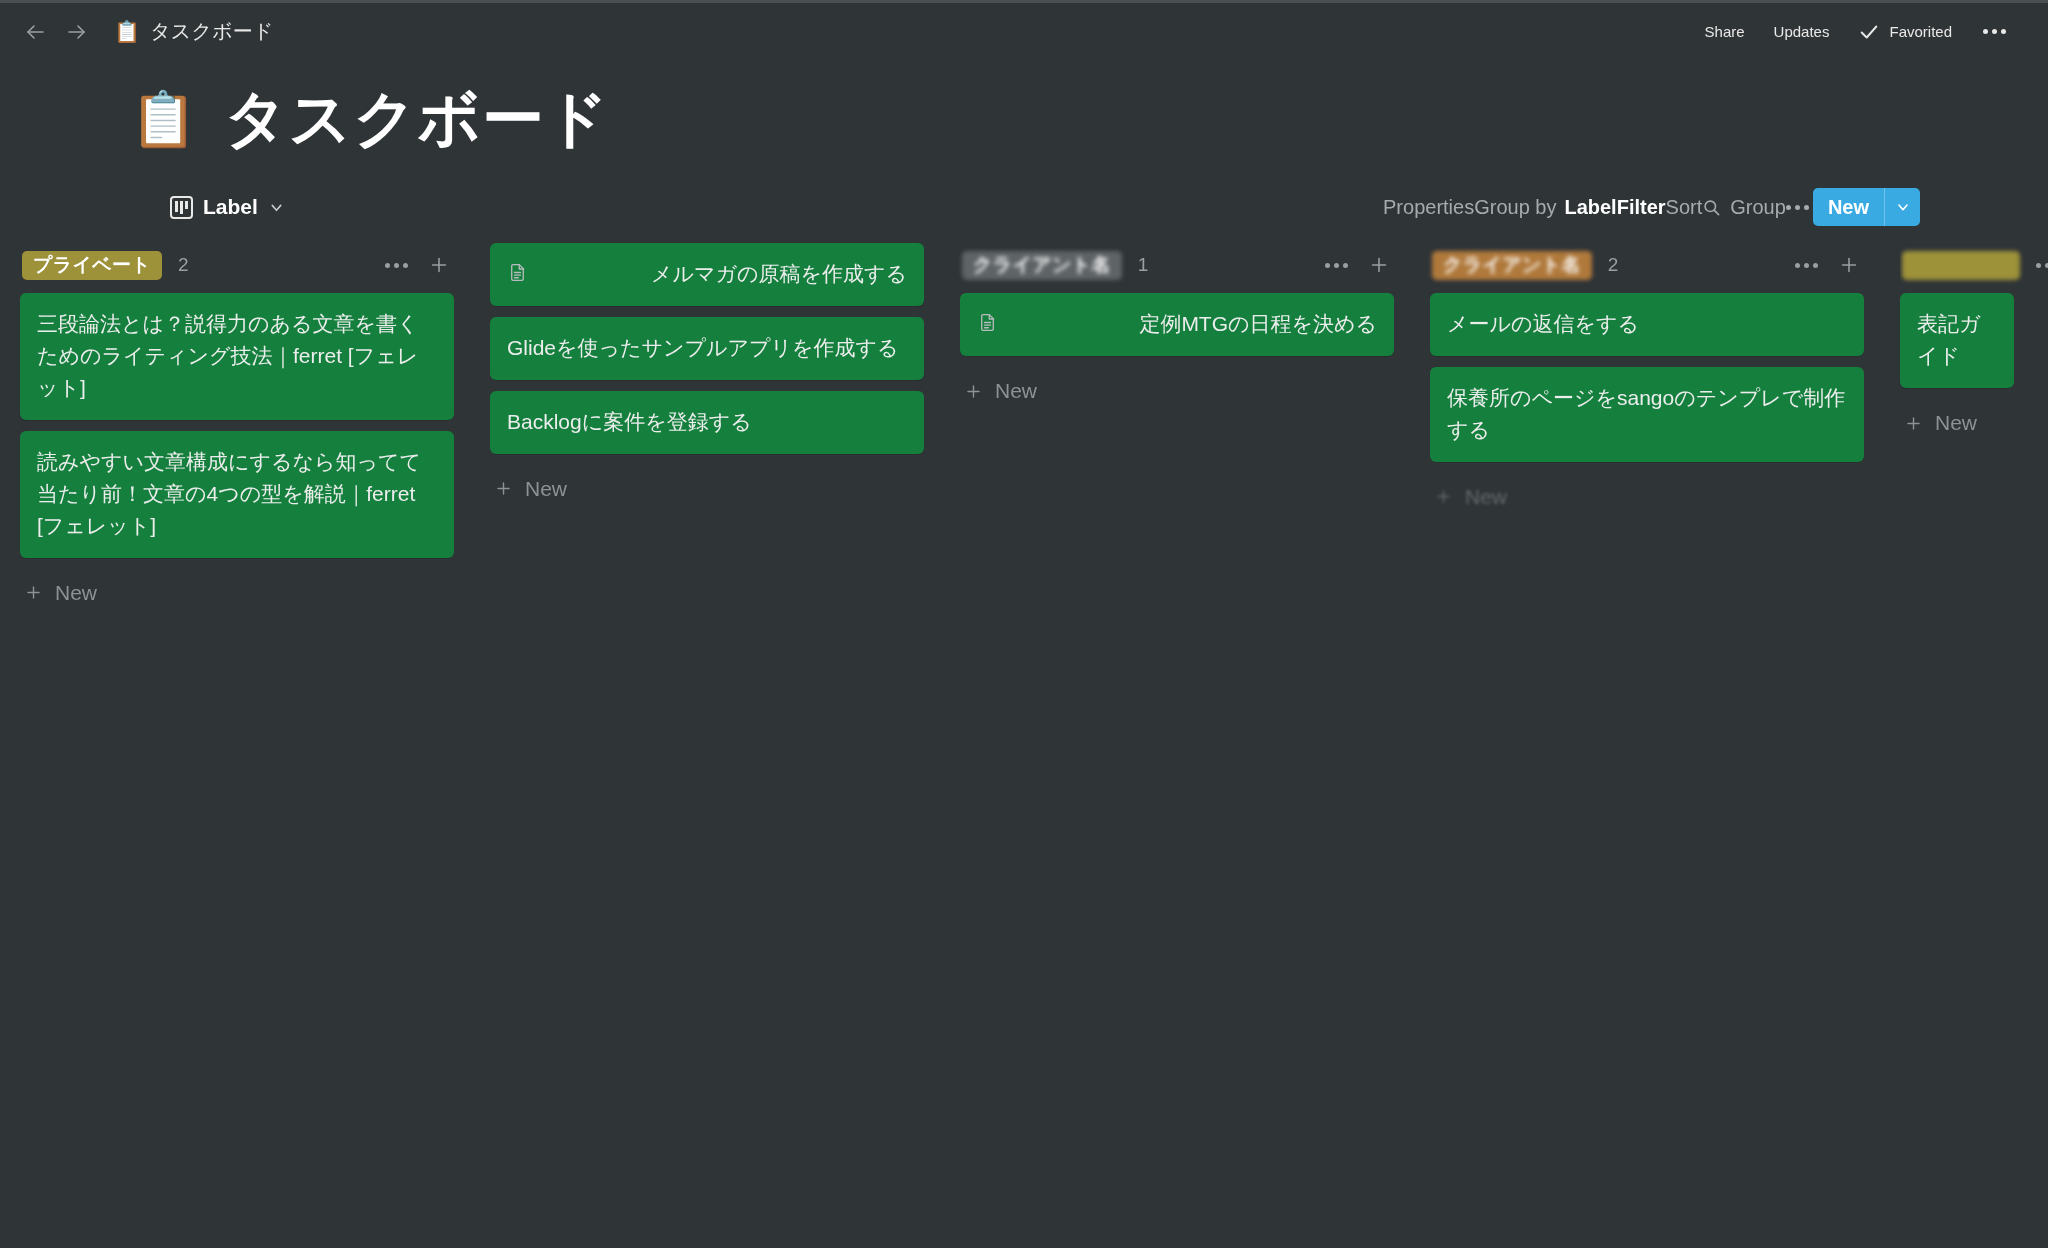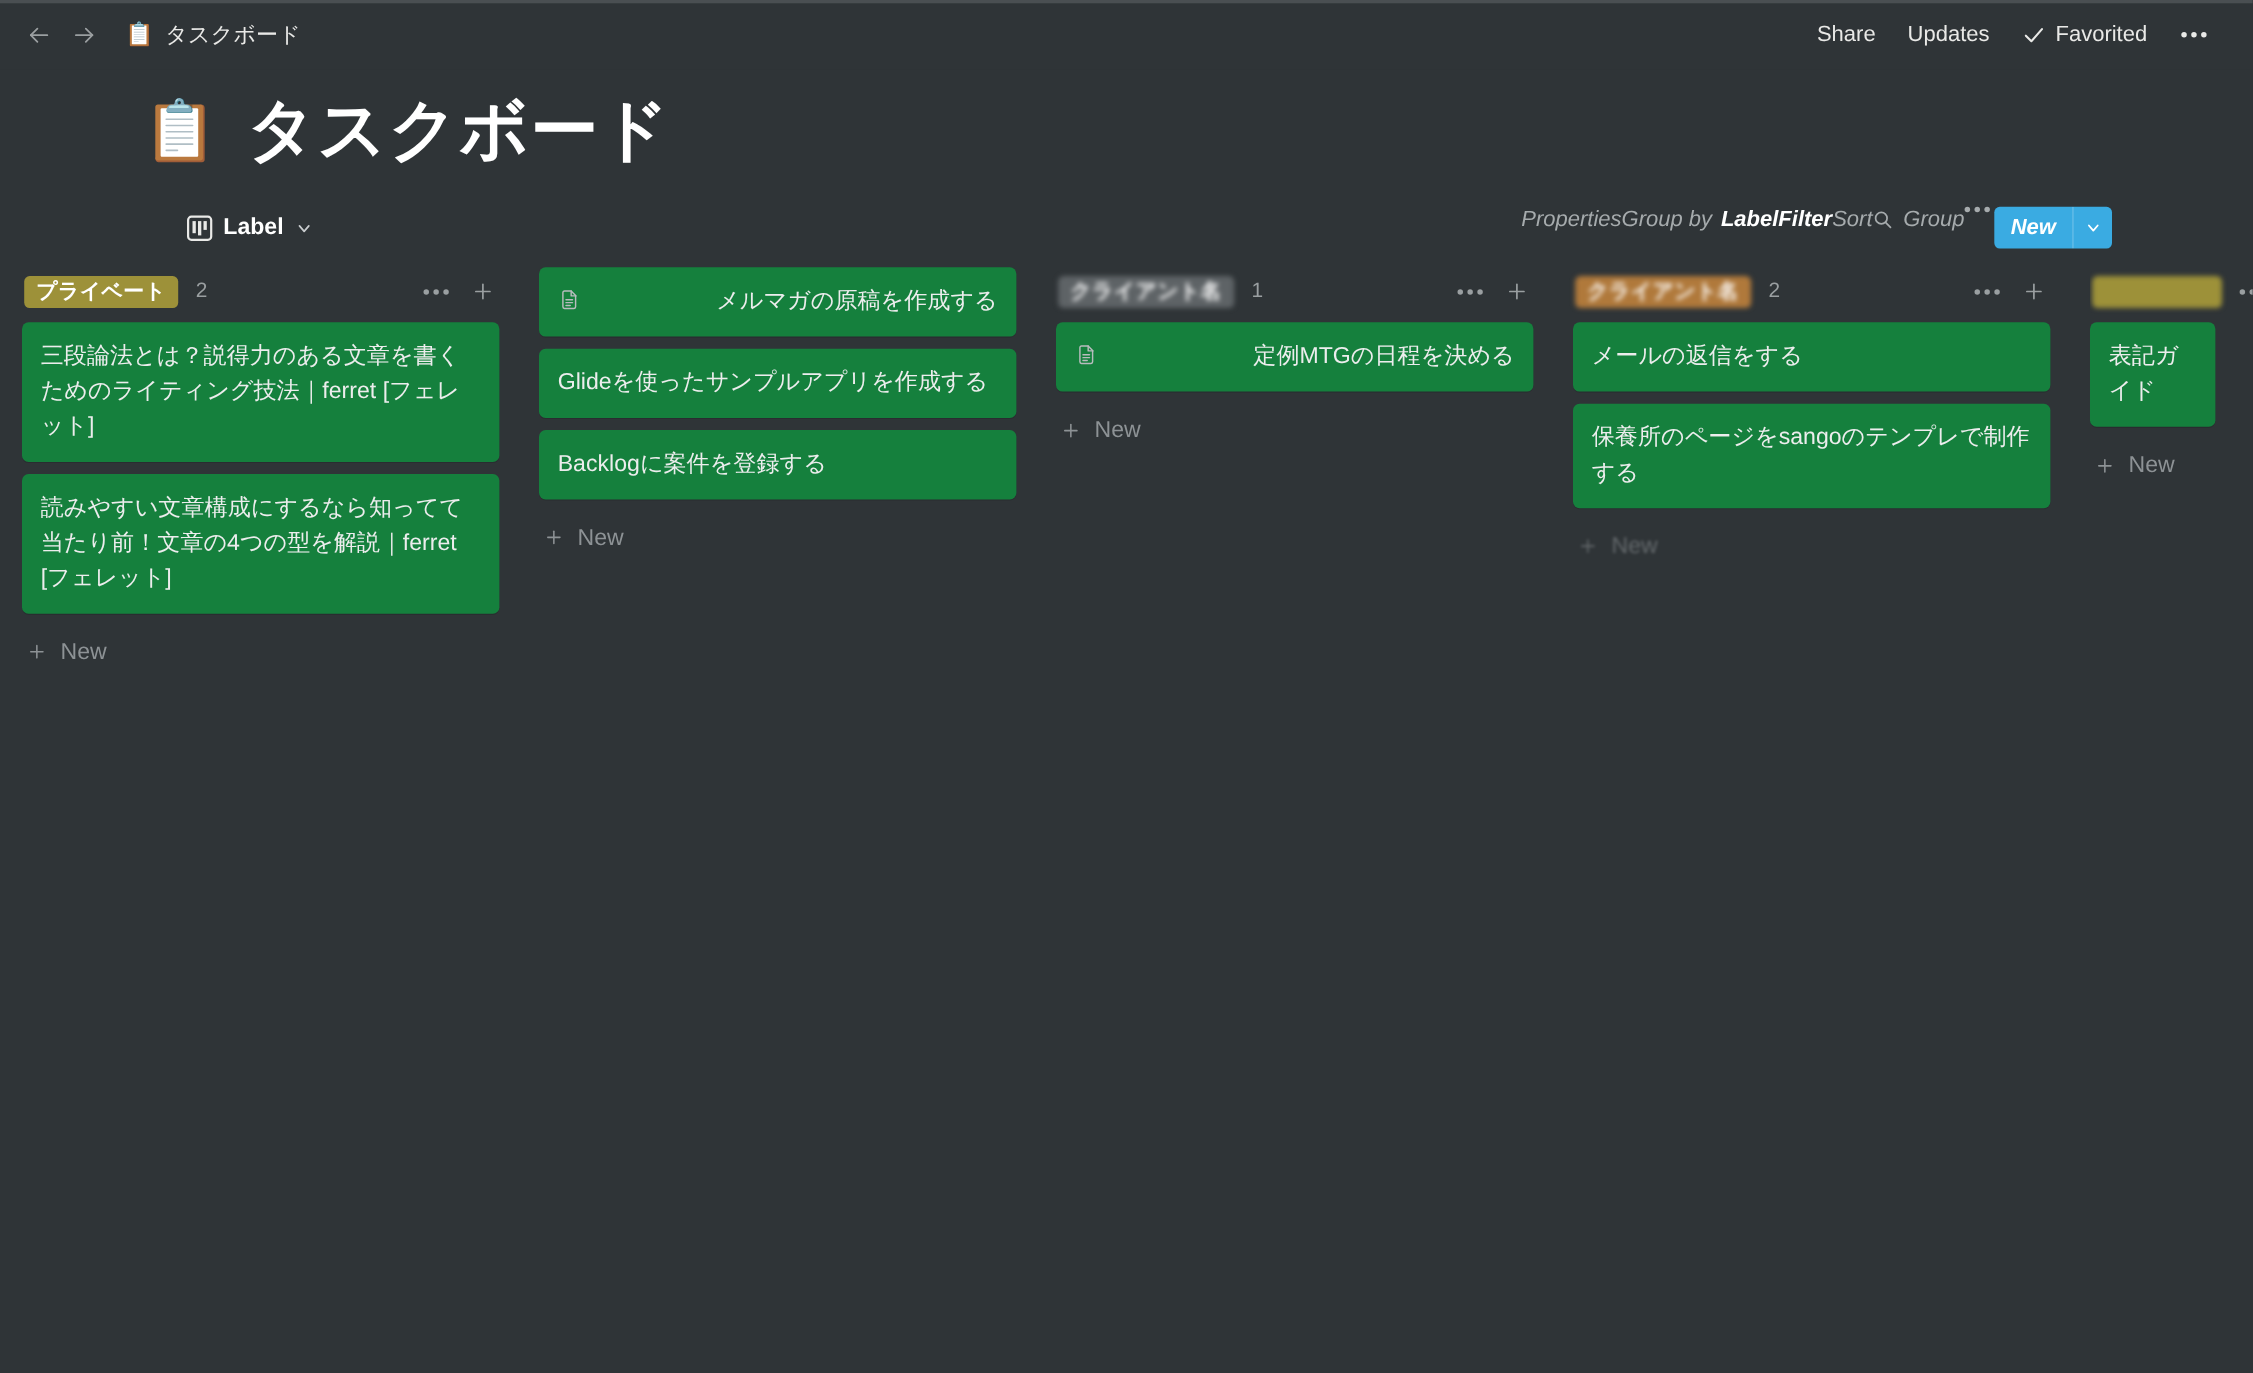--- a/index.html
+++ b/index.html
@@ -58,21 +58,21 @@
     letter-spacing: 0.2px;
   }
 
   .topbar-right {
     margin-left: auto;
     display: flex;
     align-items: center;
     gap: 29px;
   }
   .topbar-action {
-    font-size: 20px;
+    font-size: 15px;
     color: #e9e9e7;
     cursor: pointer;
     white-space: nowrap;
   }
   .fav { display: flex; align-items: center; gap: 9px; }
   .check-icon { display: flex; align-items: center; color: #e9e9e7; }
   .dots-btn {
     display: flex; align-items: center; gap: 4px;
     cursor: pointer; padding: 4px 2px;
   }
@@ -124,22 +124,21 @@
   .view-label {
     font-size: 21px; font-weight: bold; color: #ffffff;
   }
   .chev {
     color: #c9ccce; display: flex; align-items: center;
   }
 
   .toolbar-right {
     margin-left: auto;
     display: flex;
-    align-items: flex-start;
-    font-style: italic;
+    align-items: center;
   }
   .tb-item {
     font-size: 20px;
     color: #a6abad;
     cursor: pointer;
     white-space: nowrap;
   }
   .tb-item.strong { color: #ffffff; font-weight: bold; }
   .tb-group-by { display: flex; align-items: baseline; gap: 8px; }
   .tb-search { display: flex; align-items: center; gap: 9px; }

